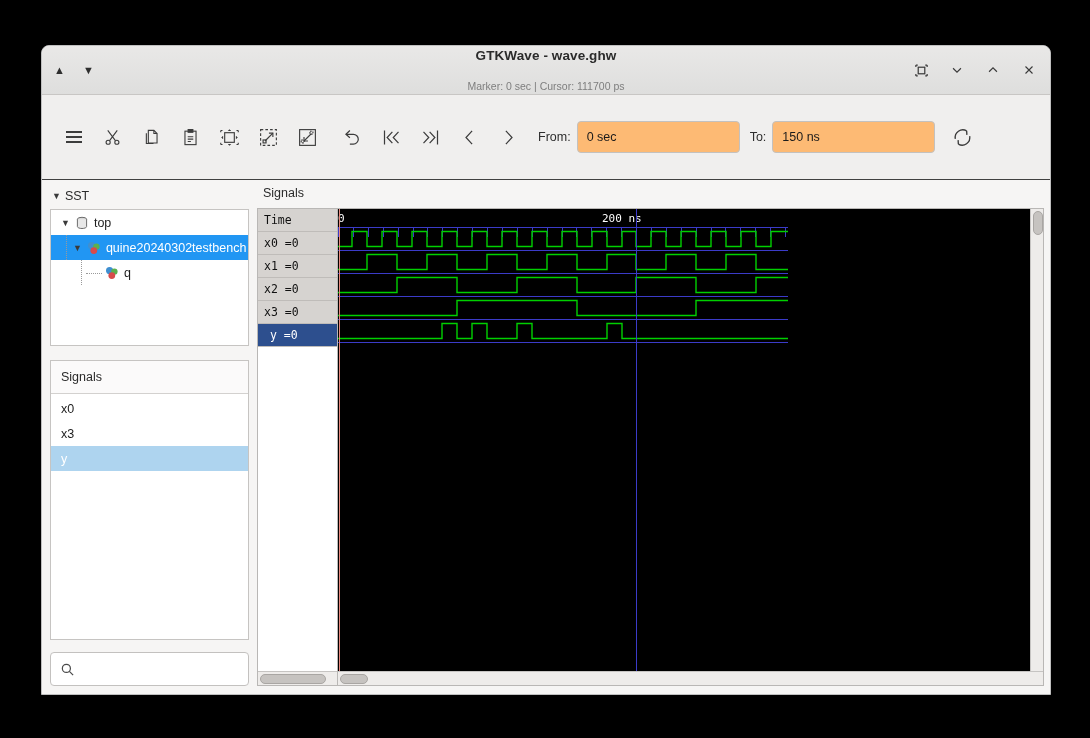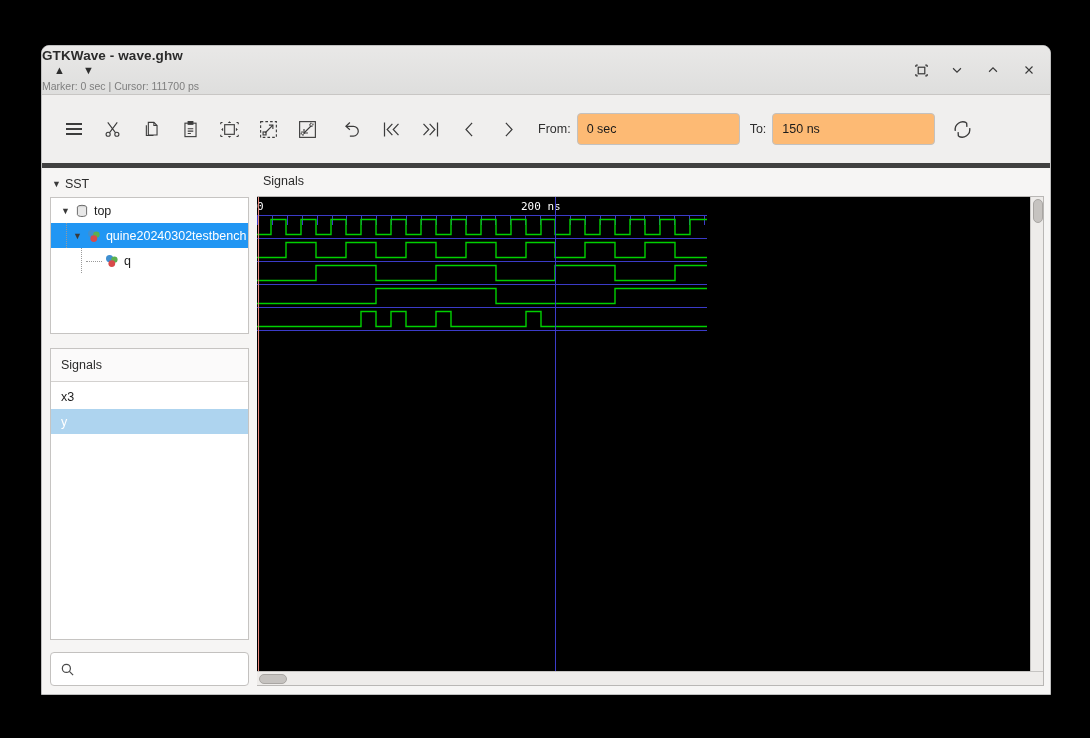--- a/index.html
+++ b/index.html
@@ -35,43 +35,43 @@
     border-bottom: 1px solid #c8c6c4;
     display: flex; align-items: center;
     position: relative; flex: none;
     padding: 0 12px;
   }
   .tb-left { display: flex; align-items: center; gap: 18px; width: 160px; }
   .tb-arrow { font-size: 11px; color: #2e2e2e; cursor: default; line-height: 1; }
   .tb-center {
     position: absolute; left: 0; right: 0; top: 0; bottom: 0;
     display: flex; flex-direction: column;
-    justify-content: center;
+    align-items: center; justify-content: center;
     pointer-events: none;
   }
   .tb-title { font-size: 13.5px; font-weight: bold; color: #2b2b2b; letter-spacing: .1px; }
   .tb-sub { font-size: 10.5px; color: #7e7e7e; margin-top: 17px; }
   .tb-right {
     margin-left: auto; display: flex; align-items: center;
     gap: 18px; z-index: 2;
   }
   .tb-btn {
     width: 18px; height: 18px;
     display: flex; align-items: center; justify-content: center;
     color: #3a3a3a;
   }
   .tb-btn svg { display: block; }
 
   
   .toolbar {
     height: 52px; flex: none;
     background: #f0efee;
-    border-bottom: 5px solid #404040;
+    border-bottom: 1px solid #404040;
     display: flex; align-items: center;
-    padding: 8px 12px; gap: 0px;
+    padding: 16px 12px; gap: 0px;
   }
   .tool {
     width: 39px; height: 38px;
     display: flex; align-items: center; justify-content: center;
     color: #3c3c3c;
   }
   .tool svg { display: block; }
   .tool-label {
     font-size: 12.5px; color: #2e2e2e;
     margin: 0 6px 0 10px; white-space: nowrap;
@@ -456,20 +456,21 @@
                 <circle cx="7.8" cy="10.6" r="3.4" fill="#d84a4a"></circle>
               </svg>
             </span>
             <span>q</span>
           </div>
         </div>
 
         <div class="siglist-box">
           <div class="siglist-head">Signals</div>
           <div class="siglist-items">
+            <div class="sigrow">x0</div>
             <div class="sigrow">x3</div>
             <div class="sigrow sel">y</div>
           </div>
         </div>
 
         <div class="searchbox">
           <span>
             <svg width="15" height="15" viewBox="0 0 16 16" fill="none" stroke="currentColor" stroke-width="1.3">
               <circle cx="6.8" cy="6.8" r="4.3"></circle>
                 <path d="M10 10 L14 14"></path>
@@ -480,20 +481,34 @@
 
       </div>
 
       <div class="rightpane">
         <div class="rp-heads">
           <div class="rp-head-sig">Signals</div>
         </div>
 
         <div class="rp-main">
 
+          <div class="namescol">
+            <div class="namesrows">
+              <div class="nrow timerow">Time</div>
+              <div class="nrow">x0 =0</div>
+              <div class="nrow">x1 =0</div>
+              <div class="nrow">x2 =0</div>
+              <div class="nrow">x3 =0</div>
+              <div class="nrow sel">y =0</div>
+            </div>
+            <div class="namesfill"></div>
+            <div class="names-sb">
+                <i></i>
+              </div>
+          </div>
 
           <div class="wavecol">
             <div class="wave-area">
               <div class="wave-canvas" id="wave-canvas">
                 <div class="timelabel" id="tl0" style="left: 0px;">0</div>
                 <div class="timelabel" id="tl1" style="left: 264px;">200 ns</div>
                 <svg class="wav" id="wavesvg" width="692" height="494">
                     <line x1="0.5" y1="18" x2="0.5" y2="28" stroke="#3b3bc8" stroke-width="1"></line>
                     <line x1="15.5" y1="18" x2="15.5" y2="28" stroke="#3b3bc8" stroke-width="1"></line>
                     <line x1="30.5" y1="18" x2="30.5" y2="28" stroke="#3b3bc8" stroke-width="1"></line>

